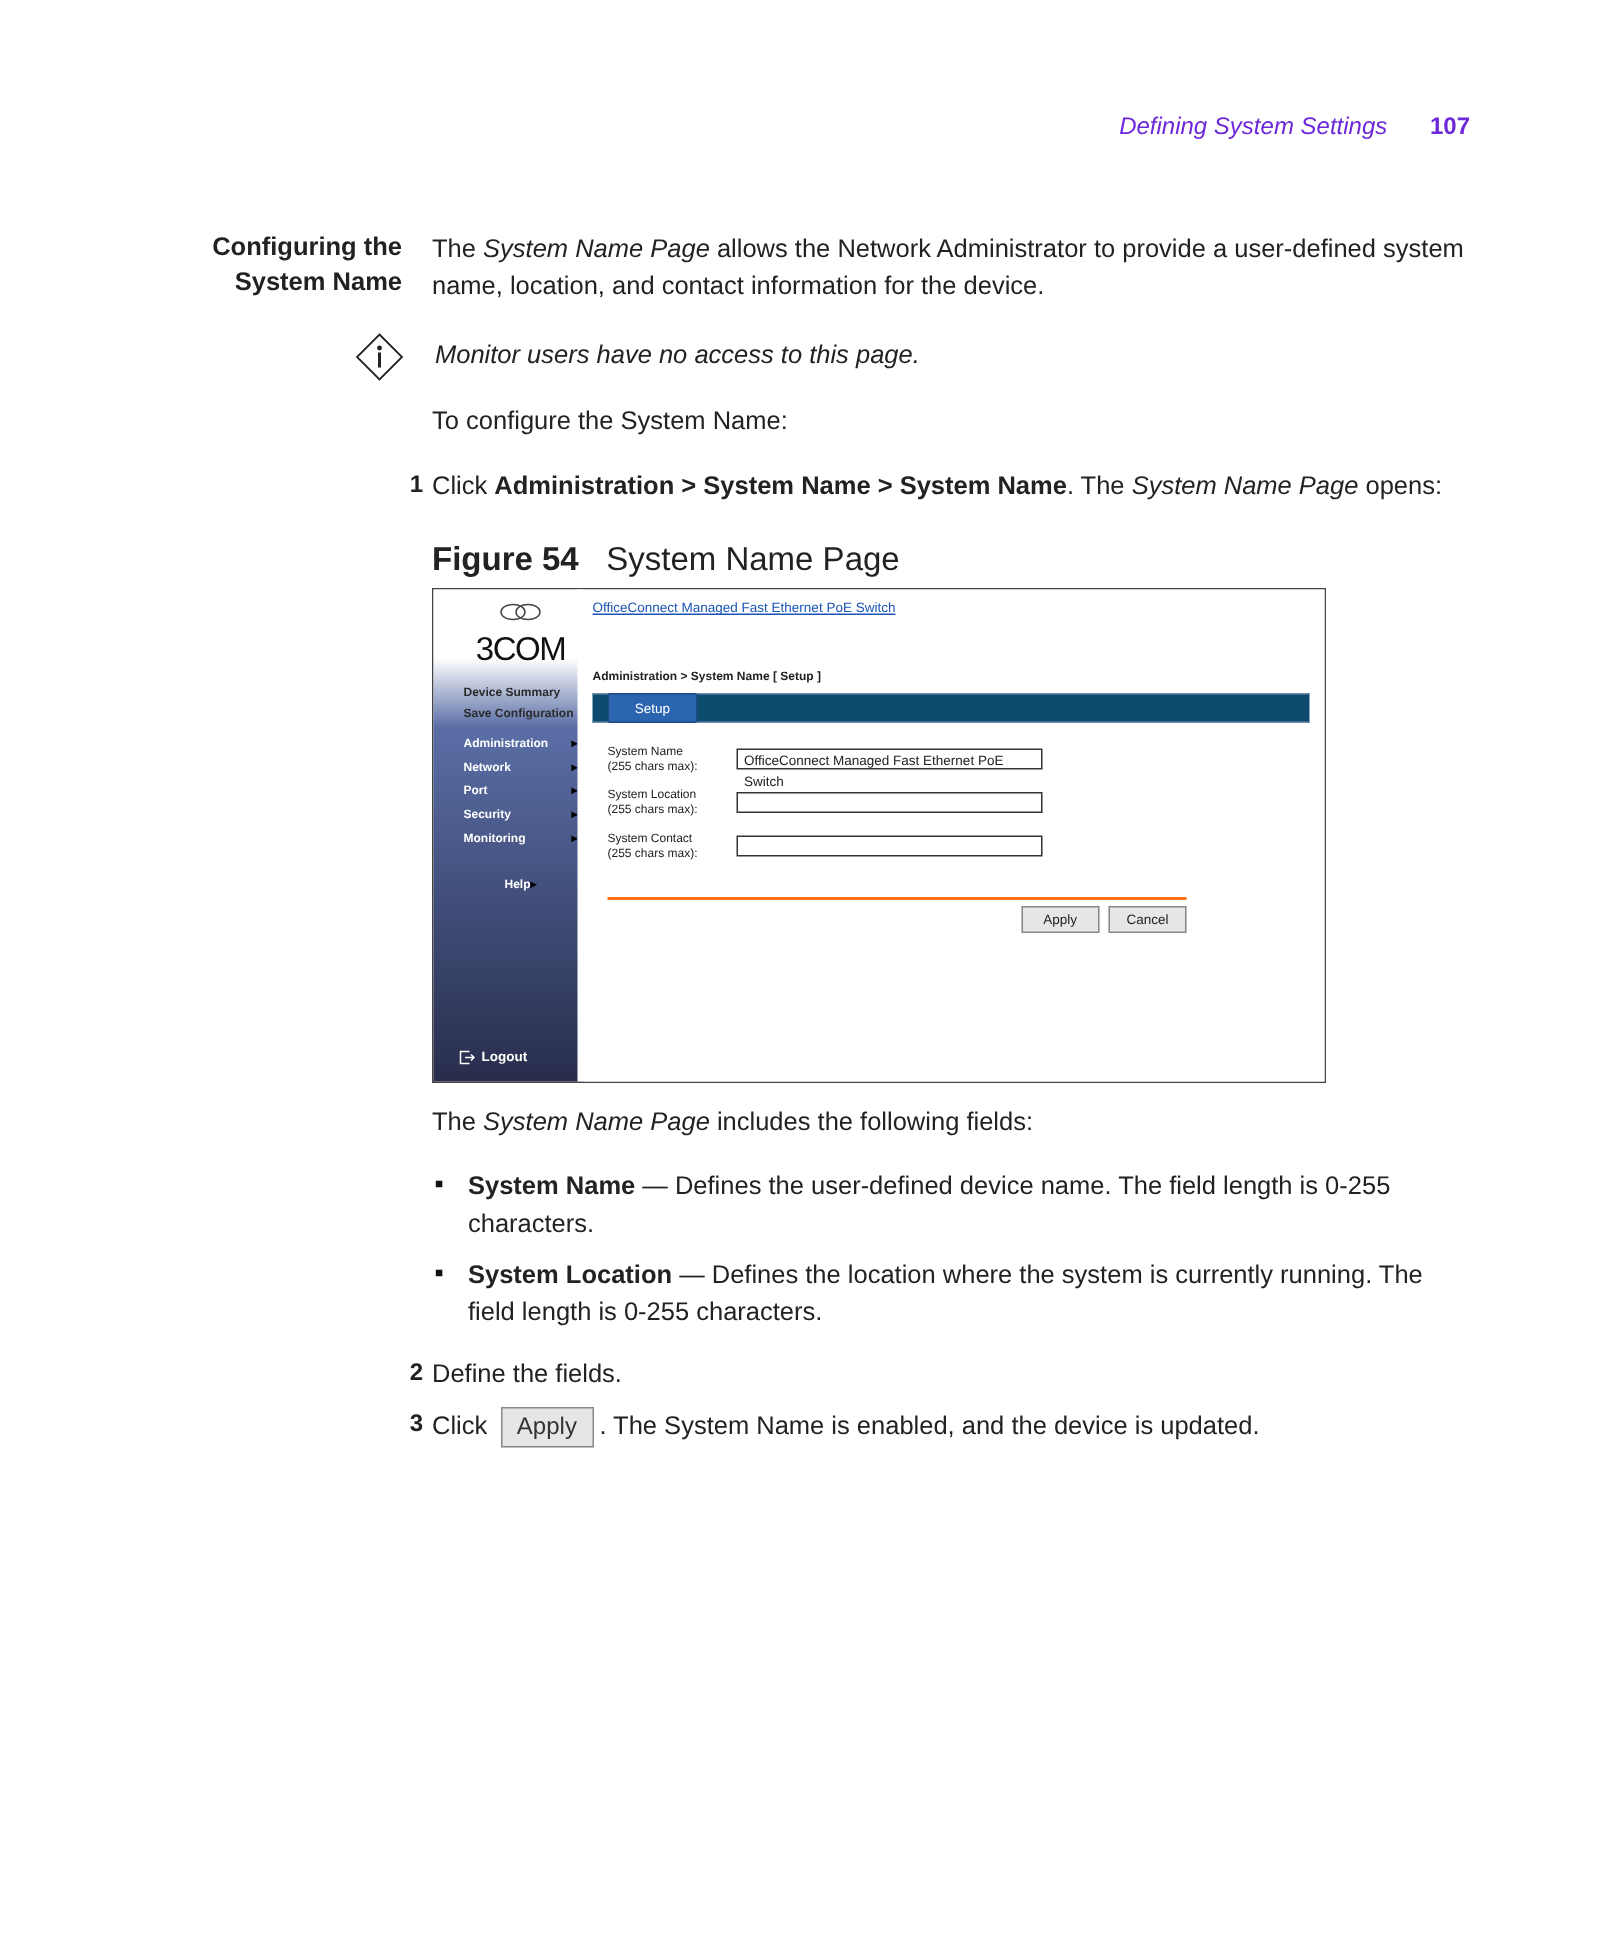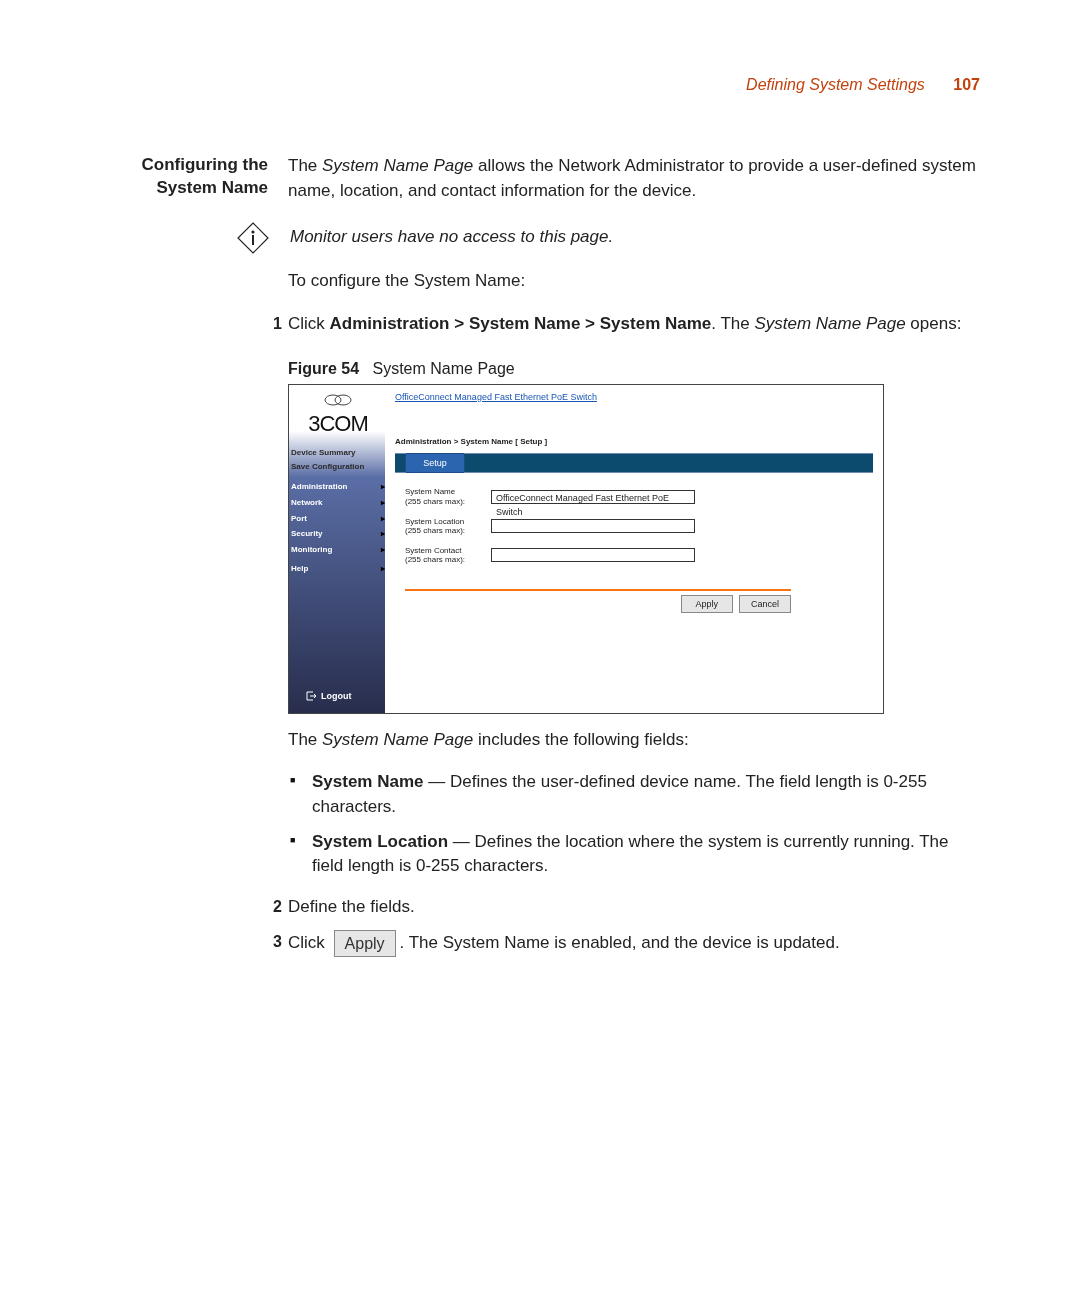--- a/index.html
+++ b/index.html
@@ -15,21 +15,21 @@
     width: 1080px;
     min-height: 1296px;
     box-sizing: border-box;
     padding: 76px 100px 60px 100px;
     position: relative;
   }
   .header-line {
     text-align: right;
     font-style: italic;
     font-size: 16px;
-    color: #c2410c;
+    color: #6d28d9;
     margin-bottom: 60px;
   }
   .header-line .pgnum {
     font-style: normal;
     font-weight: bold;
     margin-left: 24px;
   }
   .two-col {
     display: flex;
     gap: 20px;
@@ -75,42 +75,42 @@
   .ol-num {
     position: absolute;
     left: 0;
     top: 0;
     width: 18px;
     text-align: right;
     font-weight: bold;
     font-size: 16px;
   }
   .fig-label {
-    font-size: 16px;
+    font-size: 22px;
     margin: 20px 0 4px 0;
   }
   .fig-label b { font-weight: bold; }
   .figure {
     width: 596px;
     height: 330px;
     border: 1px solid #444;
     box-sizing: border-box;
     position: relative;
     background: #fff;
     font-family: Arial, sans-serif;
   }
   .fig-sidebar {
     position: absolute;
     left: 0; top: 0; bottom: 0;
     width: 100px;
     background: linear-gradient(180deg,#fff 0%, #fff 14%, #5a6ea6 28%, #282d4c 100%);
     color: #fff;
     font-size: 8px;
     box-sizing: border-box;
-    padding: 6px 4px 6px 2px;
+    padding: 6px 4px 6px 20px;
   }
   .fig-brand {
     color: #1b1b1b;
     font-size: 8px;
     text-align: center;
     padding: 2px 0 0 0;
   }
   .fig-brand-name {
     color: #111;
     font-size: 22px;
@@ -343,21 +343,21 @@
               <span class="arrow">▸</span>
             </div>
             <div class="fig-nav-item">
               <span>Security</span>
               <span class="arrow">▸</span>
             </div>
             <div class="fig-nav-item">
               <span>Monitoring</span>
               <span class="arrow">▸</span>
             </div>
-            <div class="fig-nav-item" style="margin-top:4px;">
+            <div class="fig-nav-item" style="margin-top:16px;justify-content:center;">
               <span>Help</span>
               <span class="arrow">▸</span>
             </div>
           </div>
 
           <div class="fig-logout">
             <svg width="12" height="10" viewBox="0 0 12 10">
               <path d="M8 1 H2 V9 H8" fill="none" stroke="#fff" stroke-width="1"></path>
               <path d="M5 5 H11 M9 3 L11 5 L9 7" fill="none" stroke="#fff" stroke-width="1"></path>
             </svg>

